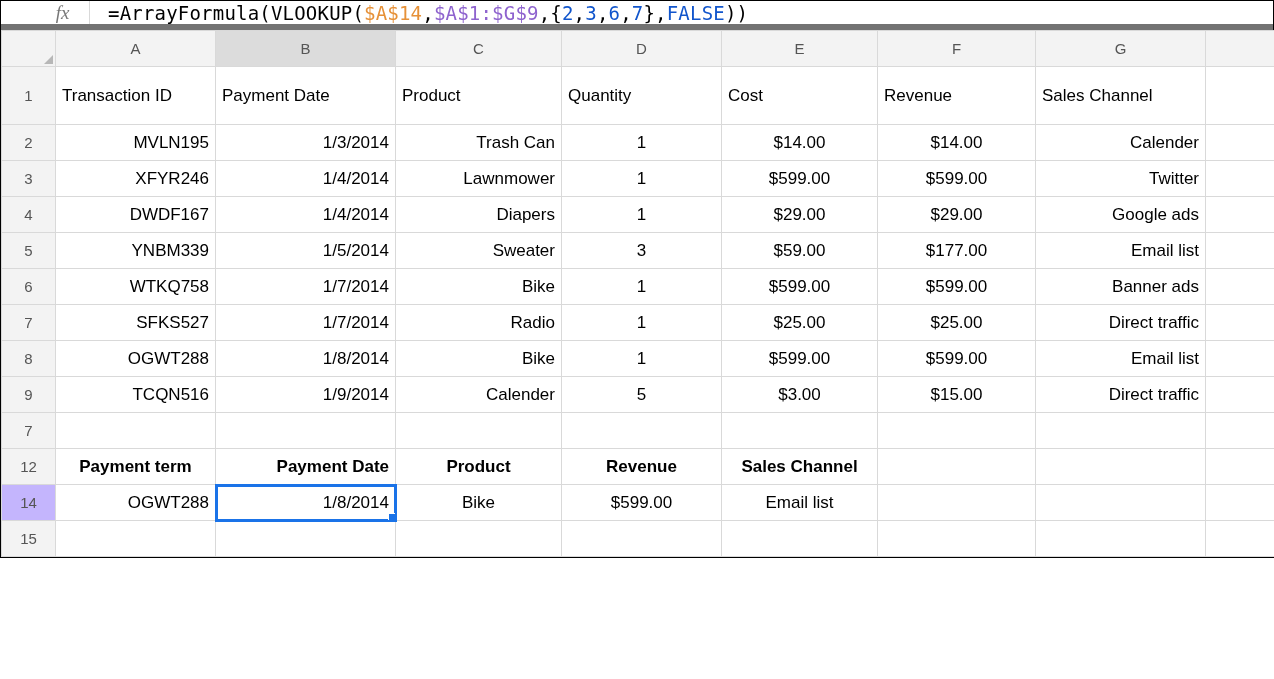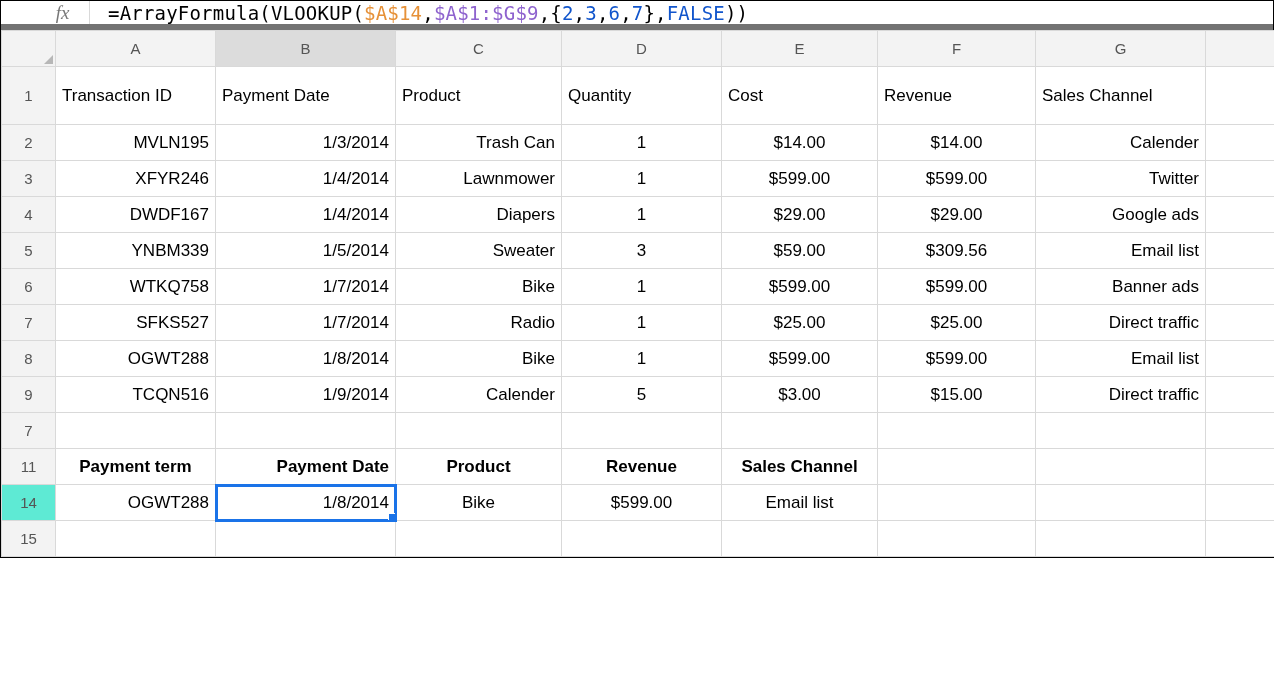--- a/index.html
+++ b/index.html
@@ -91,21 +91,21 @@
     border-bottom:9px solid #b7b7b7;
   }
   
   td.rowhdr {
     background:#f3f3f3;
     text-align:center;
     color:#555;
     font-size:15px;
     width:54px;
   }
-  td.rowhdr.selrow { background:#5eead4; }
+  td.rowhdr.selrow { background:#c4b5fd; }
   
   td.data { background:#fff; }
   .hdr { font-weight:normal; height:58px !important; white-space: normal; line-height:1.15;}
   .left { text-align:right; }
   .center { text-align:center; }
   .right { text-align:center; padding-right:14px;}
   .bold { font-weight:bold; }
   
   .active-cell {
     position: relative;
@@ -211,21 +211,21 @@
           <td class="data left">Google ads</td>
           <td class="data"></td>
         </tr>
         <tr>
           <td class="rowhdr">5</td>
           <td class="data left">YNBM339</td>
           <td class="data left">1/5/2014</td>
           <td class="data left">Sweater</td>
           <td class="data center">3</td>
           <td class="data right">$59.00</td>
-          <td class="data right">$309.56</td>
+          <td class="data right">$177.00</td>
           <td class="data left">Email list</td>
           <td class="data"></td>
         </tr>
         <tr>
           <td class="rowhdr">6</td>
           <td class="data left">WTKQ758</td>
           <td class="data left">1/7/2014</td>
           <td class="data left">Bike</td>
           <td class="data center">1</td>
           <td class="data right">$599.00</td>
@@ -271,21 +271,21 @@
           <td class="data"></td>
           <td class="data"></td>
           <td class="data"></td>
           <td class="data"></td>
           <td class="data"></td>
           <td class="data"></td>
           <td class="data"></td>
           <td class="data"></td>
         </tr>
         <tr>
-          <td class="rowhdr">11</td>
+          <td class="rowhdr">12</td>
           <td class="data bold center">Payment term</td>
           <td class="data bold left">Payment Date</td>
           <td class="data bold center">Product</td>
           <td class="data bold center">Revenue</td>
           <td class="data bold center">Sales Channel</td>
           <td class="data"></td>
           <td class="data"></td>
           <td class="data"></td>
         </tr>
         <tr>

